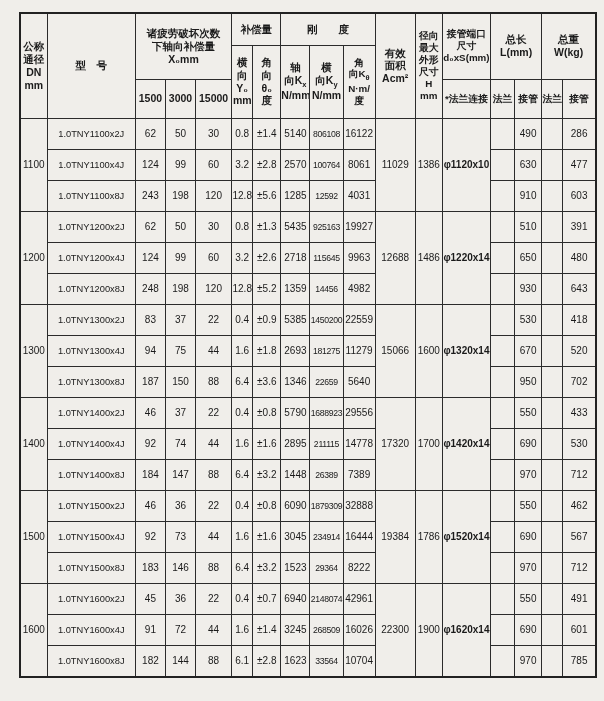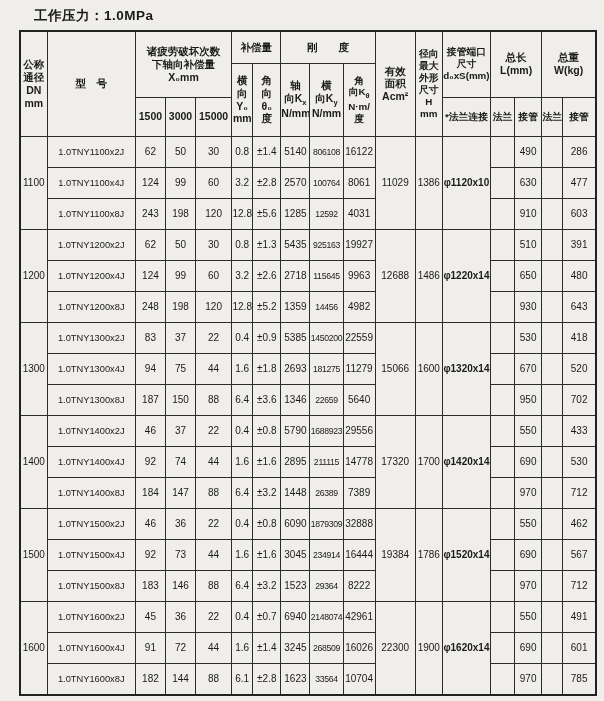--- a/index.html
+++ b/index.html
@@ -39,21 +39,20 @@
   }
   td.c-model{ font-size:9.3px;margin-left:8px; }
   td.c-ky{ font-size:8.7px; letter-spacing:-0.3px;margin-top:40px; }
   td.c-ds{ font-size:10px;font-weight:bold; }
   th.small{ font-size:9.8px; }
 </style>
 </head>
 <body>
 
 <div class="titlebar">
-  <span class="left">工作压力：1.0MPa</span>
 </div>
 
 <table>
   <colgroup>
     <col style="width:27px">
       <col style="width:88px">
     <col style="width:30px">
       <col style="width:30px">
       <col style="width:36px">
     <col style="width:21px">

